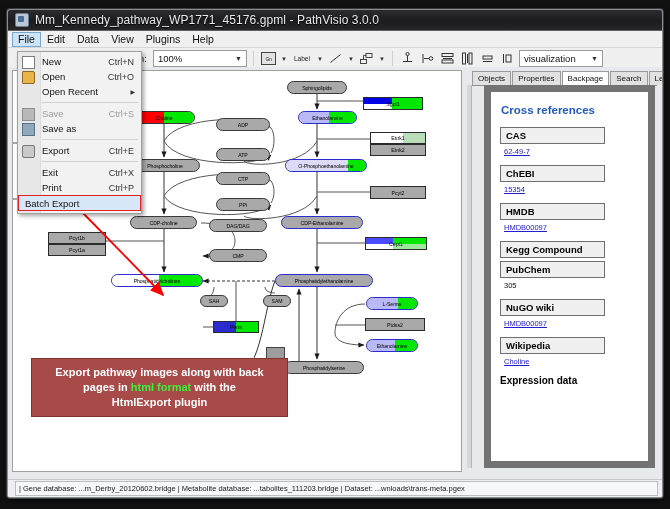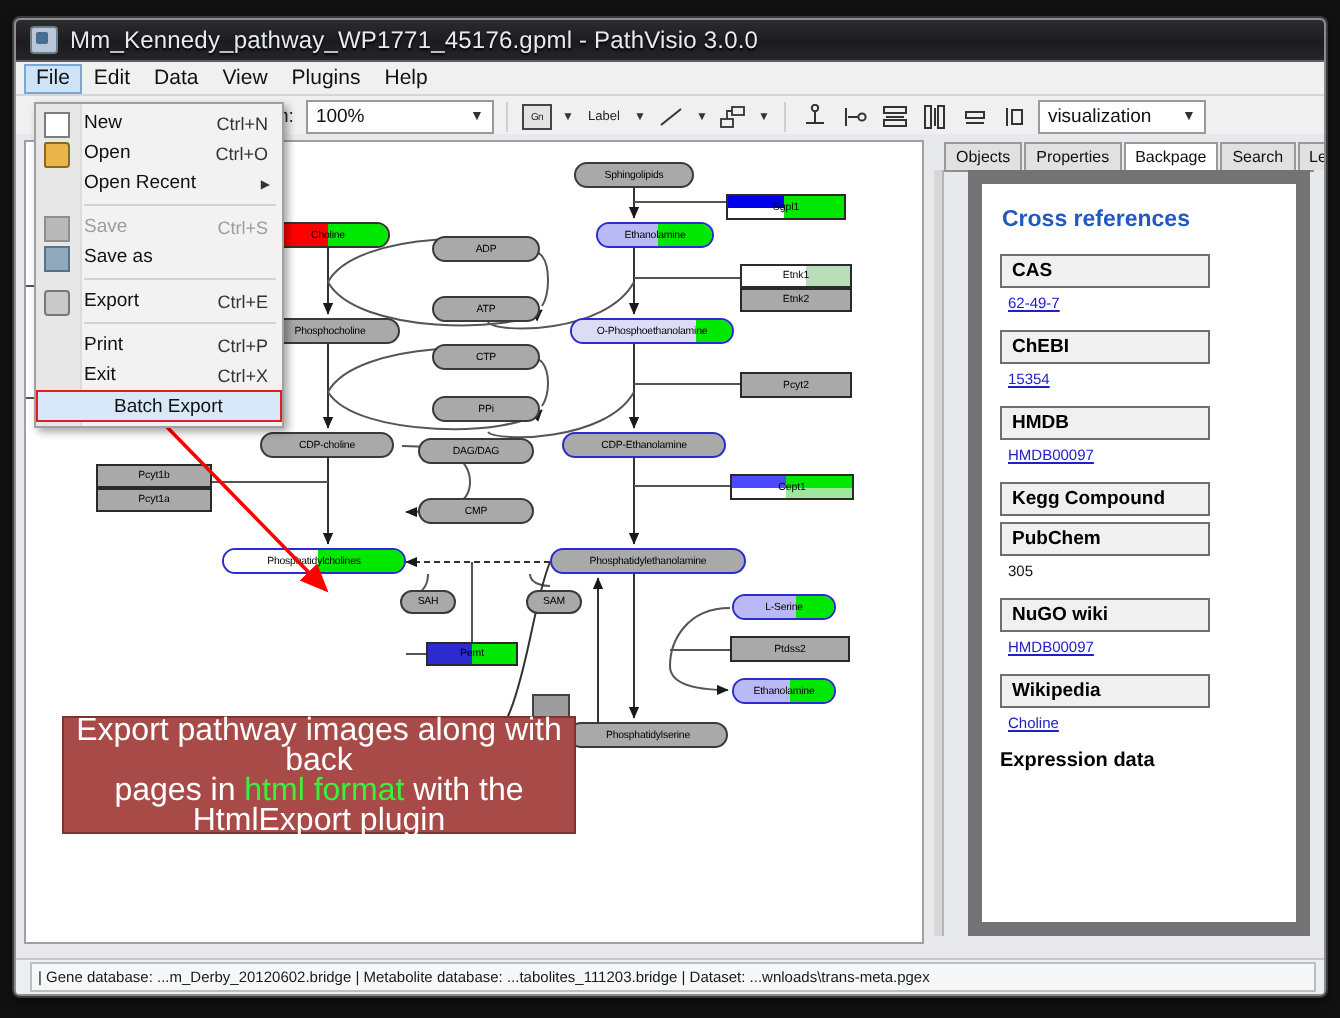--- a/index.html
+++ b/index.html
@@ -120,21 +120,21 @@
     border:0.6px solid #333;box-sizing:border-box;z-index:9;
   }
   
   #callout{
     position:absolute;left:18px;top:287px;width:255px;height:57px;
     background:#a84a48;border:1px solid #7e3331;
     display:flex;align-items:center;justify-content:center;
     text-align:center;z-index:12;
   }
   #callout .ct{
-    color:#fff;font-size:16px;font-weight:normal;line-height:15px;
+    color:#fff;font-size:11px;font-weight:bold;line-height:15px;
     padding:0 6px;
   }
   #callout .hl{color:#3bf03b;}
   
   #sidePane{
     position:absolute;left:459px;top:3px;width:190px;height:400px;
     background:#e8e9ec;
   }
   #tabstrip{
     height:15px;display:flex;align-items:flex-end;gap:1px;
@@ -199,21 +199,21 @@
   .mrow .mlabel{flex:1;}
   .mrow .maccel{font-size:9px;color:#333;padding-right:7px;}
   .mrow.disabled .mlabel,.mrow.disabled .maccel{color:#9d9d9d;}
   .mrow .micon{
     position:absolute;left:4px;top:2px;width:11px;height:11px;
   }
   .msep{height:1px;background:#d2d2d2;margin:3px 3px 3px 24px;}
   .mrow .submark{font-size:6px;color:#333;padding-right:6px;}
   .mrow.highlight{
     background:#d9e8f8;border:1.6px solid #e02020;
-    box-sizing:border-box;height:16px;padding-left:38px;
+    box-sizing:border-box;height:16px;padding-left:6px;
   }
   
   .ic-new{border:1px solid #7d7d7d;background:#fff;}
   .ic-open{background:#eab54a;border:1px solid #8a6a20;border-radius:1px 2px 2px 1px;}
   .ic-save{background:#b9b9b9;border:1px solid #8e8e8e;}
   .ic-saveas{background:#8fa8bd;border:1px solid #5b7184;}
   .ic-imp{background:#c9c9c9;border:1px solid #777;border-radius:2px;}
   
   #arrowSvg{position:absolute;left:0;top:0;width:100%;height:100%;pointer-events:none;z-index:20;}
 </style>
@@ -619,26 +619,26 @@
       <span class="maccel"></span>
     </div>
     <div class="msep"></div>
     <div class="mrow">
       <span class="micon ic-imp"></span>
       <span class="mlabel">Export</span>
       <span class="maccel">Ctrl+E</span>
     </div>
     <div class="msep"></div>
     <div class="mrow">
+      <span class="mlabel">Exit</span>
+      <span class="maccel">Ctrl+X</span>
+    </div>
+    <div class="mrow">
       <span class="mlabel">Print</span>
       <span class="maccel">Ctrl+P</span>
-    </div>
-    <div class="mrow">
-      <span class="mlabel">Exit</span>
-      <span class="maccel">Ctrl+X</span>
     </div>
     <div class="mrow highlight">
       <span class="mlabel">Batch Export</span>
     </div>
   </div>
 
   <svg id="arrowSvg">
     <defs>
       <marker id="redhead" markerWidth="9" markerHeight="9" refX="7" refY="3.4" orient="auto">
         <path d="M0,0 L8,3.4 L0,6.8 z" fill="#ff0000"></path>

